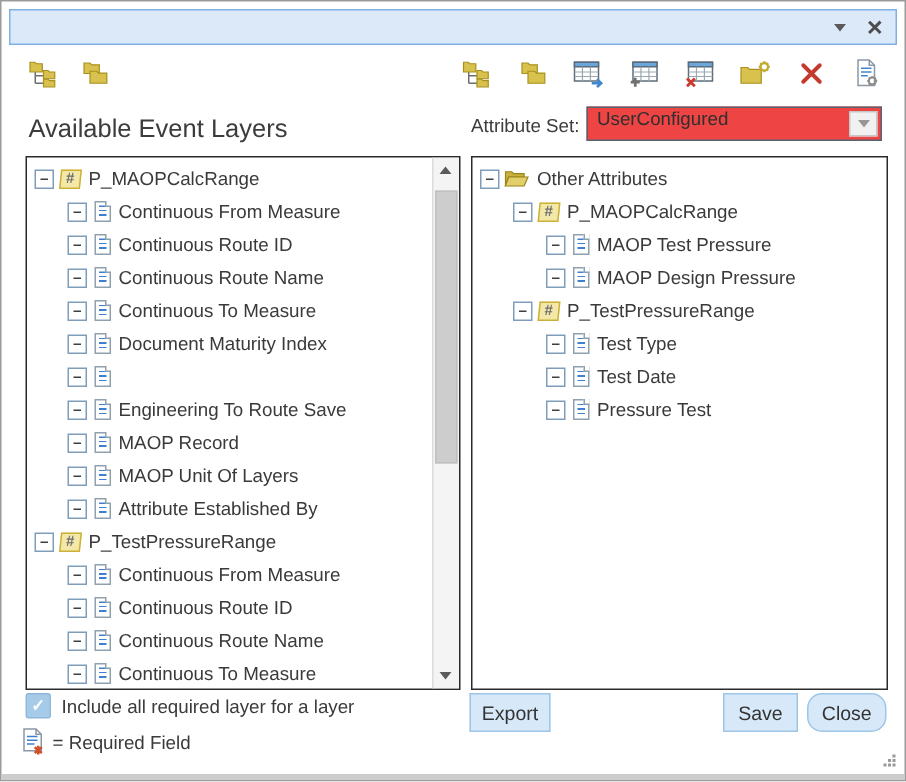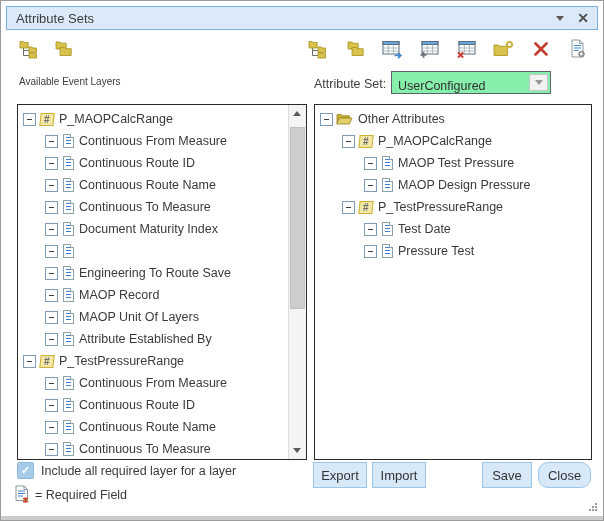--- a/index.html
+++ b/index.html
@@ -13,23 +13,23 @@
   .dd-tri{width:0;height:0;border-left:4px solid transparent;border-right:4px solid transparent;border-top:5px solid #5a5a5a;margin-right:13px;}
   .close-x{font-size:14px;font-weight:bold;color:#4d4d4d;margin-right:8px;line-height:1;cursor:default;}
 
   
   .toolbar{position:absolute;top:36px;left:18px;right:14px;height:24px;display:flex;align-items:center;}
   .tb-left{display:flex;gap:12px;}
   .tb-right{margin-left:auto;display:flex;gap:15px;}
   .ticon{width:22px;height:20px;display:block;}
 
   
-  .lbl-events{position:absolute;left:18px;top:75px;font-size:10px;color:#3c3c3c;}
+  .lbl-events{position:absolute;left:18px;top:75px;font-size:17px;color:#3c3c3c;}
   .lbl-attrset{position:absolute;left:313px;top:76px;font-size:12.5px;color:#3c3c3c;}
-  .dropdown{position:absolute;left:390px;top:70px;width:160px;height:23px;border:1px solid #59636d;background:#86efac;display:flex;align-items:flex-end;box-sizing:border-box;}
+  .dropdown{position:absolute;left:390px;top:70px;width:197px;height:23px;border:1px solid #59636d;background:#ef4444;display:flex;align-items:flex-start;box-sizing:border-box;}
   .dd-val{flex:1;padding-left:6px;font-size:12.5px;color:#2f2f2f;white-space:nowrap;overflow:hidden;}
   .dd-btn{width:19px;height:17px;margin:2px;background:#f1f1f1;border:1px solid #c6c6c6;display:flex;align-items:center;justify-content:center;box-sizing:border-box;flex:none;}
   .dd-btn::before{content:"";width:0;height:0;border-left:4px solid transparent;border-right:4px solid transparent;border-top:5px solid #979797;}
 
   
   .panel{position:absolute;top:103px;height:356px;background:#fff;border:1px solid #2a2a2a;box-sizing:border-box;overflow:hidden;}
   .panel.left{left:16px;width:290px;}
   .panel.right{left:313px;width:278px;}
   .tree{padding-top:3px;}
   .trow{height:22px;display:flex;align-items:center;font-size:12.5px;color:#3a3a3a;white-space:nowrap;}
@@ -64,21 +64,20 @@
   .grip{position:absolute;right:5px;bottom:8px;width:9px;height:9px;}
   .grip::before{content:"";position:absolute;left:0;top:0;width:2px;height:2px;background:transparent;
     box-shadow:6px 0 0 #9a9a9a,3px 3px 0 #9a9a9a,6px 3px 0 #9a9a9a,0 6px 0 #9a9a9a,3px 6px 0 #9a9a9a,6px 6px 0 #9a9a9a;}
 </style>
 </head>
 <body>
 
 <div class="dialog">
 
   <div class="titlebar">
-    <span class="title">Attribute Sets</span>
     <span class="tb-sp"></span>
     <span class="dd-tri"></span>
     <span class="close-x">✕</span>
   </div>
 
   <div class="toolbar">
     <div class="tb-left">
       <svg class="ticon" viewBox="0 0 22 20">
         <path d="M4.5 9 V16.5 M4.5 11.5 H10 M4.5 16.5 H10" stroke="#6e6e6e" fill="none" stroke-width="1"></path>
         <g fill="#d8c14d" stroke="#a8911d" stroke-width="0.8">
@@ -269,20 +268,25 @@
         </div>
       <div class="trow l2">
           <span class="exp"></span>
           <span class="ic-doc"></span>
           <span class="tl">MAOP Design Pressure</span>
         </div>
       <div class="trow l1">
           <span class="exp"></span>
           <span class="ic-event"></span>
           <span class="tl">P_TestPressureRange</span>
+        </div>
+      <div class="trow l2">
+          <span class="exp"></span>
+          <span class="ic-doc"></span>
+          <span class="tl">Test Type</span>
         </div>
       <div class="trow l2">
           <span class="exp"></span>
           <span class="ic-doc"></span>
           <span class="tl">Test Date</span>
         </div>
       <div class="trow l2">
           <span class="exp"></span>
           <span class="ic-doc"></span>
           <span class="tl">Pressure Test</span>
@@ -299,19 +303,18 @@
       <path d="M1 1 h8 l3.5 3.5 V15.5 H1 Z" fill="#fff" stroke="#8a97a5"></path>
       <path d="M9 1 V4.5 H12.5" fill="none" stroke="#8a97a5"></path>
       <path d="M3 6 h7 M3 8.5 h7 M3 11 h5" stroke="#3f7fd1" stroke-width="1.1" fill="none"></path>
       <g stroke="#d0502c" stroke-width="1.7" fill="none">
         <path d="M10.5 12.2 V18 M8.1 13.2 l4.8 3.8 M12.9 13.2 l-4.8 3.8"></path>
       </g>
     </svg>
     <span class="req-lbl">= Required Field</span>
   </div>
   <div class="btn" id="btn-export">Export</div>
-  <div class="btn" id="btn-import">Import</div>
   <div class="btn" id="btn-save">Save</div>
   <div class="btn" id="btn-close">Close</div>
 
   <div class="grip"></div>
   <div class="bottom-edge"></div>
 </div>
 
 </body></html>

